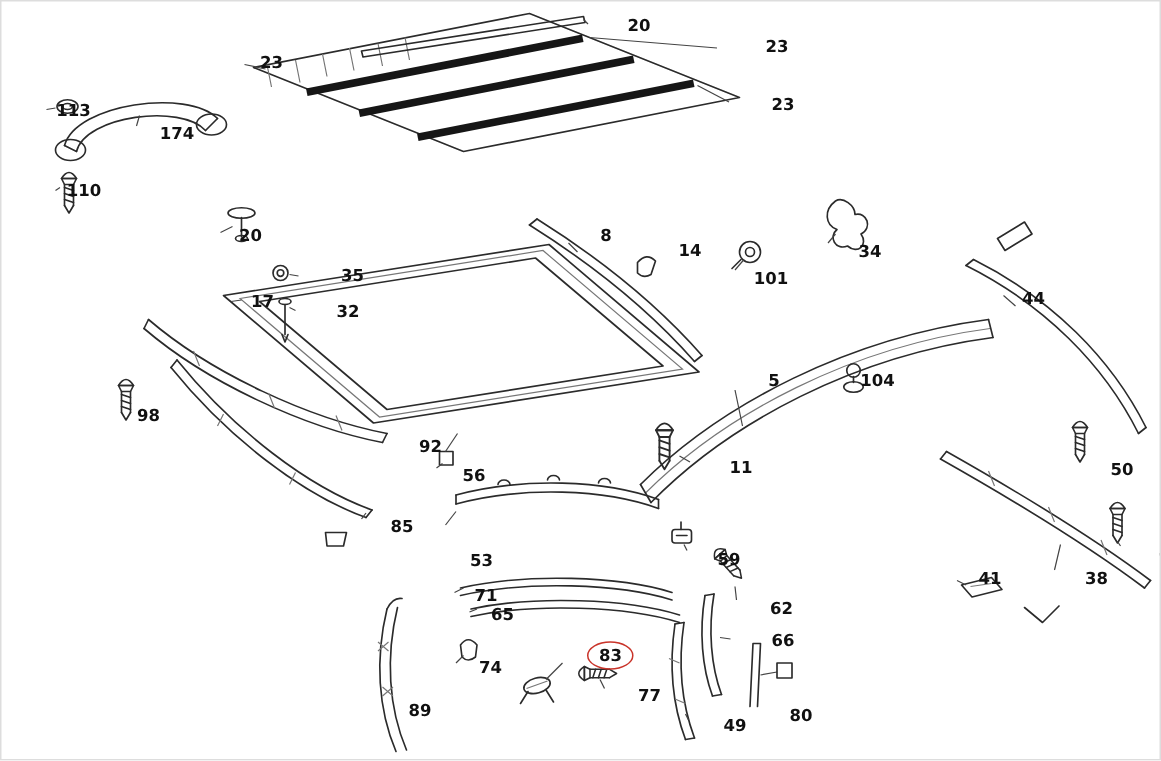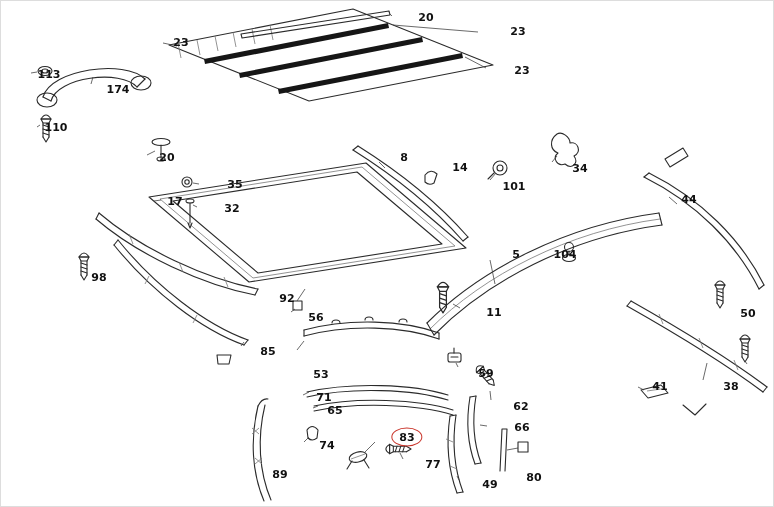--- a/index.html
+++ b/index.html
@@ -301,21 +301,21 @@
       <div class="part-label" style="left: 146px; top: 200px;">17</div>
       <div class="part-label" style="left: 375px; top: 156px;">8</div>
       <div class="part-label" style="left: 431px; top: 166px; text-align: center;">14</div>
       <div class="part-label" style="left: 485px; top: 185px;">101</div>
       <div class="part-label" style="left: 551px; top: 167px;">34</div>
       <div class="part-label" style="left: 660px; top: 198px;">44</div>
       <div class="part-label" style="left: 70px; top: 276px;">98</div>
       <div class="part-label" style="left: 258px; top: 297px;">92</div>
       <div class="part-label" style="left: 287px; top: 316px;">56</div>
       <div class="part-label" style="left: 487px; top: 253px;">5</div>
-      <div class="part-label" style="left: 536px; top: 253px;">104</div>
+      <div class="part-label" style="left: 556px; top: 253px;">104</div>
       <div class="part-label" style="left: 465px; top: 311px;">11</div>
       <div class="part-label" style="left: 719px; top: 312px;">50</div>
       <div class="part-label" style="left: 751px; top: 366px;">50</div>
       <div class="part-label" style="left: 239px; top: 350px;">85</div>
       <div class="part-label" style="left: 292px; top: 373px;">53</div>
       <div class="part-label" style="left: 457px; top: 372px;">59</div>
       <div class="part-label" style="left: 295px; top: 396px;">71</div>
       <div class="part-label" style="left: 306px; top: 409px;">65</div>
       <div class="part-label" style="left: 492px; top: 405px;">62</div>
       <div class="part-label" style="left: 631px; top: 385px;">41</div>

